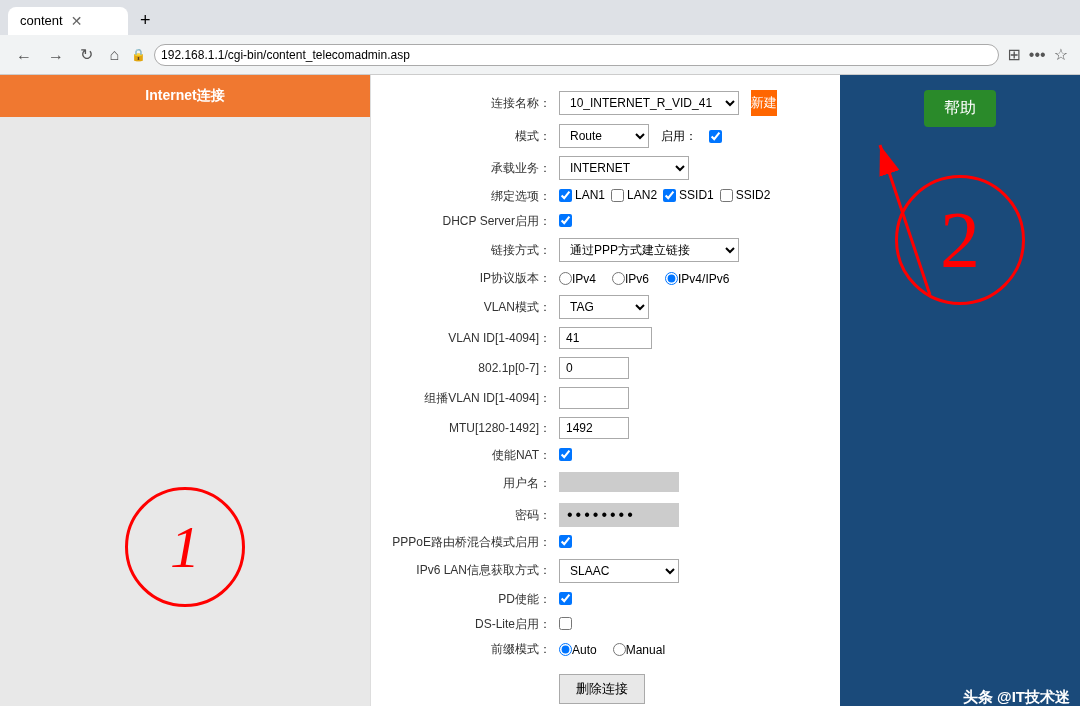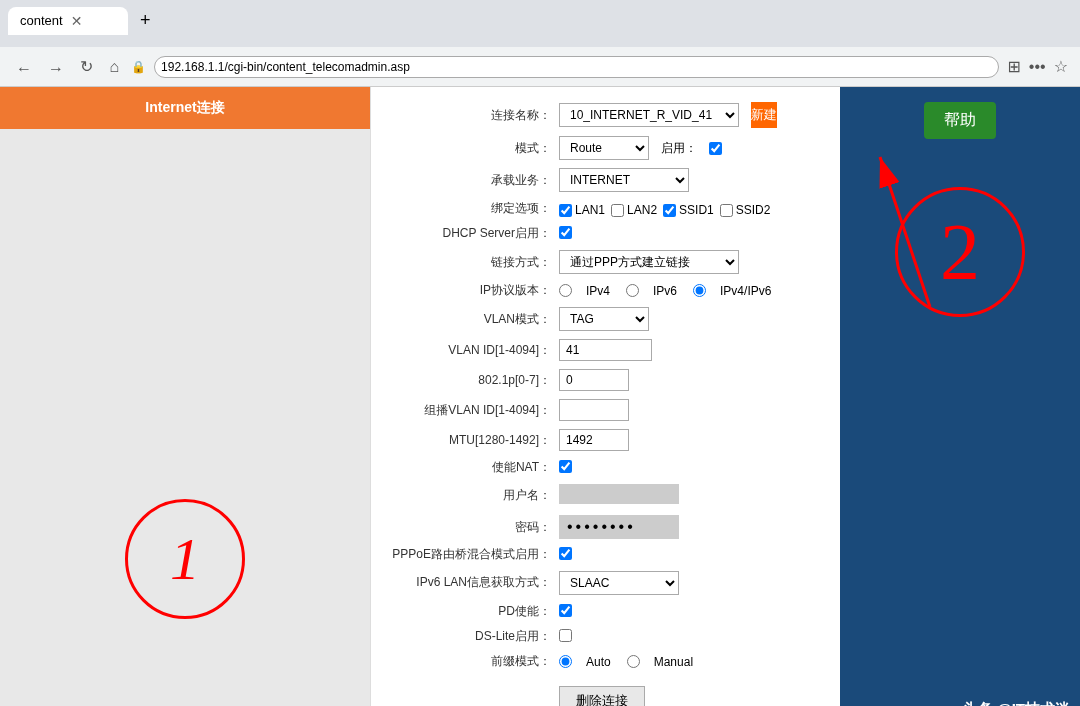--- a/index.html
+++ b/index.html
@@ -1,20 +1,20 @@
 <!DOCTYPE html>
 <html><head>
   <meta charset="utf-8">
   <style>
     * { box-sizing: border-box; margin: 0; padding: 0; }
     body { font-family: Arial, sans-serif; font-size: 13px; background: #f0f0f0; width: 1080px; height: 706px; overflow: hidden; }
 
     
     .browser-chrome { background: #f1f3f4; border-bottom: 1px solid #ccc; }
-    .tab-bar { display: flex; align-items: center; padding: 6px 8px 12px; background: #dee1e6; gap: 4px; }
+    .tab-bar { display: flex; align-items: center; padding: 6px 8px 0; background: #dee1e6; gap: 4px; }
     .tab { display: flex; align-items: center; background: white; border-radius: 8px 8px 0 0; padding: 6px 12px; font-size: 13px; min-width: 120px; gap: 8px; }
     .tab-close { cursor: pointer; color: #666; font-size: 14px; }
     .new-tab { background: transparent; border: none; font-size: 18px; cursor: pointer; padding: 4px 8px; }
     .address-bar { display: flex; align-items: center; padding: 6px 12px; gap: 8px; background: #f1f3f4; }
     .nav-btn { background: none; border: none; cursor: pointer; font-size: 16px; color: #555; padding: 4px; }
     .nav-btn:disabled { color: #ccc; }
     .address-input { flex: 1; padding: 5px 10px; border: 1px solid #ccc; border-radius: 20px; font-size: 13px; background: white; }
     .browser-actions { display: flex; gap: 8px; align-items: center; }
     .browser-action-btn { background: none; border: none; cursor: pointer; font-size: 16px; color: #555; }
 
@@ -38,21 +38,21 @@
     .form-label { width: 160px; text-align: right; color: #333; font-size: 12px; white-space: nowrap; }
     .form-control { flex: 1; }
     select, input[type="text"] { padding: 3px 6px; border: 1px solid #aaa; font-size: 12px; background: white; }
     select { cursor: pointer; }
     input[type="checkbox"] { cursor: pointer; }
     input[type="radio"] { cursor: pointer; }
     .new-btn { background: #ff6600; color: white; border: none; padding: 4px 0; cursor: pointer; font-size: 13px; margin-left: 8px; }
     .binding-options { display: flex; flex-wrap: wrap; gap: 6px; }
     .binding-option { display: flex; align-items: center; gap: 3px; font-size: 12px; }
     .ip-version { display: flex; gap: 16px; align-items: center; font-size: 12px; }
-    .ip-version label { display: flex; align-items: center; gap: 14px; }
+    .ip-version label { display: flex; align-items: center; gap: 0; }
     .delete-btn { background: #e8e8e8; border: 1px solid #aaa; padding: 5px 16px; cursor: pointer; font-size: 13px; margin-top: 8px; }
     .username-blur { background: #ccc; width: 120px; height: 20px; display: inline-block; }
 
     .content-wrapper { display: flex; flex-direction: column; height: calc(706px - 80px); }
     .panel-area { display: flex; flex: 1; }
 
     .right-side { display: flex; flex: 1; }
   </style>
 </head>
 <body>
@@ -117,21 +117,21 @@
 
         <div class="form-row">
           <span class="form-label">承载业务：</span>
           <div class="form-control">
             <select style="width:130px;">
               <option>INTERNET</option>
             </select>
           </div>
         </div>
 
-        <div class="form-row" style="align-items:flex-end;">
+        <div class="form-row" style="align-items:flex-start;">
           <span class="form-label">绑定选项：</span>
           <div class="form-control">
             <div class="binding-options">
               <label class="binding-option">
                 <input type="checkbox" checked="" style="">
                 <span>LAN1</span>
               </label>
               <label class="binding-option">
                 <input type="checkbox" style="">
                 <span>LAN2</span>

